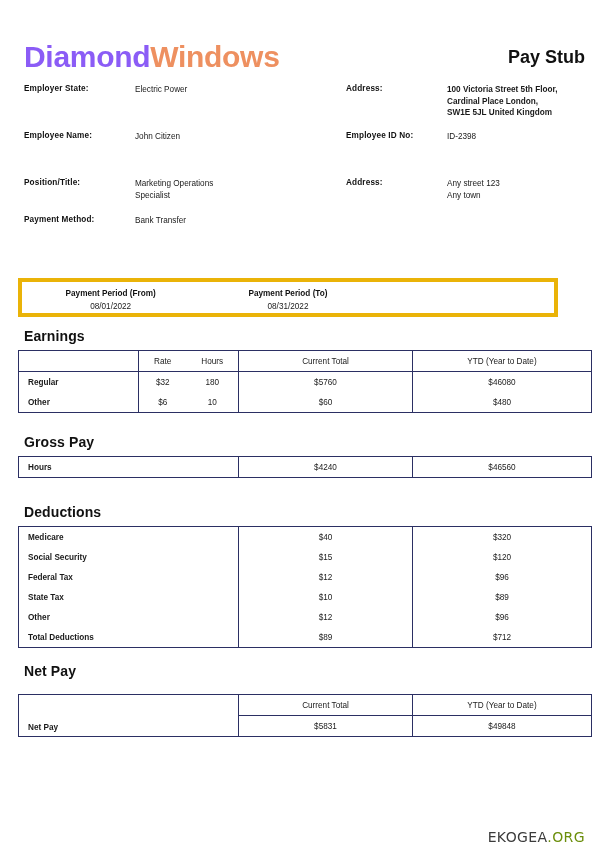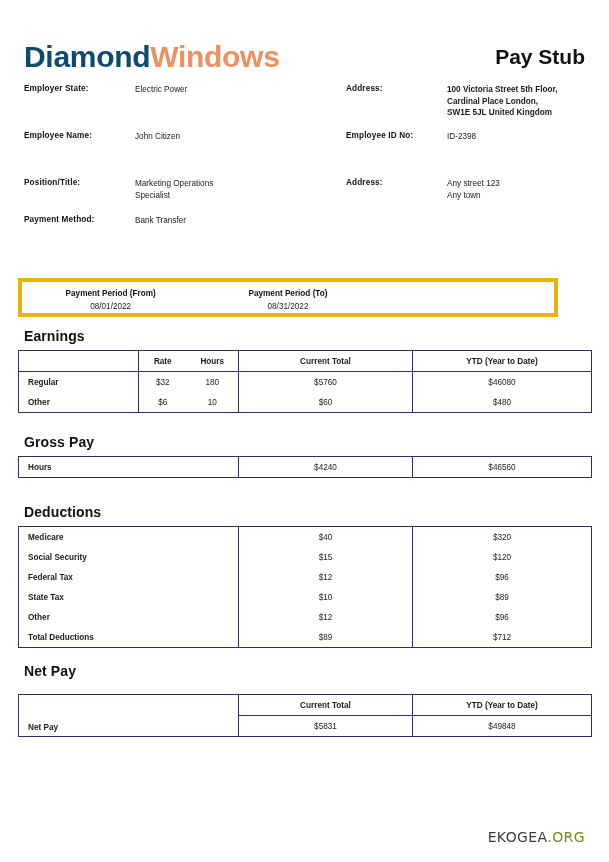--- a/index.html
+++ b/index.html
@@ -36,28 +36,28 @@
   .logo {
     position: absolute;
     left: 0;
     top: 0;
     font-size: 30px;
     font-weight: bold;
     letter-spacing: -0.3px;
     white-space: nowrap;
     line-height: 34px;
   }
-  .logo-diamond { color: #0c4a6e; margin-top: 44px; }
+  .logo-diamond { color: #8b5cf6; margin-top: 44px; }
   .logo-windows { color: #ee9060; }
 
   .paystub-title {
     position: absolute;
     right: 0;
     top: 4px;
-    font-size: 21px;
+    font-size: 18px;
     font-weight: bold;
     color: #111111;
     line-height: 26px;
     white-space: nowrap;
   }
 
   
   .info {
     position: absolute;
     left: 24px;
@@ -119,21 +119,21 @@
     vertical-align: middle;
     color: #1a1a1a;
   }
   .c-name {
     padding-left: 9px !important;
     font-weight: bold;
     text-align: left;
   }
   .c-center { text-align: center; }
   .c-head {
-    font-weight: bold;
+    font-weight: normal;
     text-align: center;
     color: #111111;
   }
   .nb-t { border-top: none !important; }
   .nb-b { border-bottom: none !important; }
   .no-v-inner { border-left: none !important; border-right: none !important; }
 
   
   .period-box {
     position: absolute;

